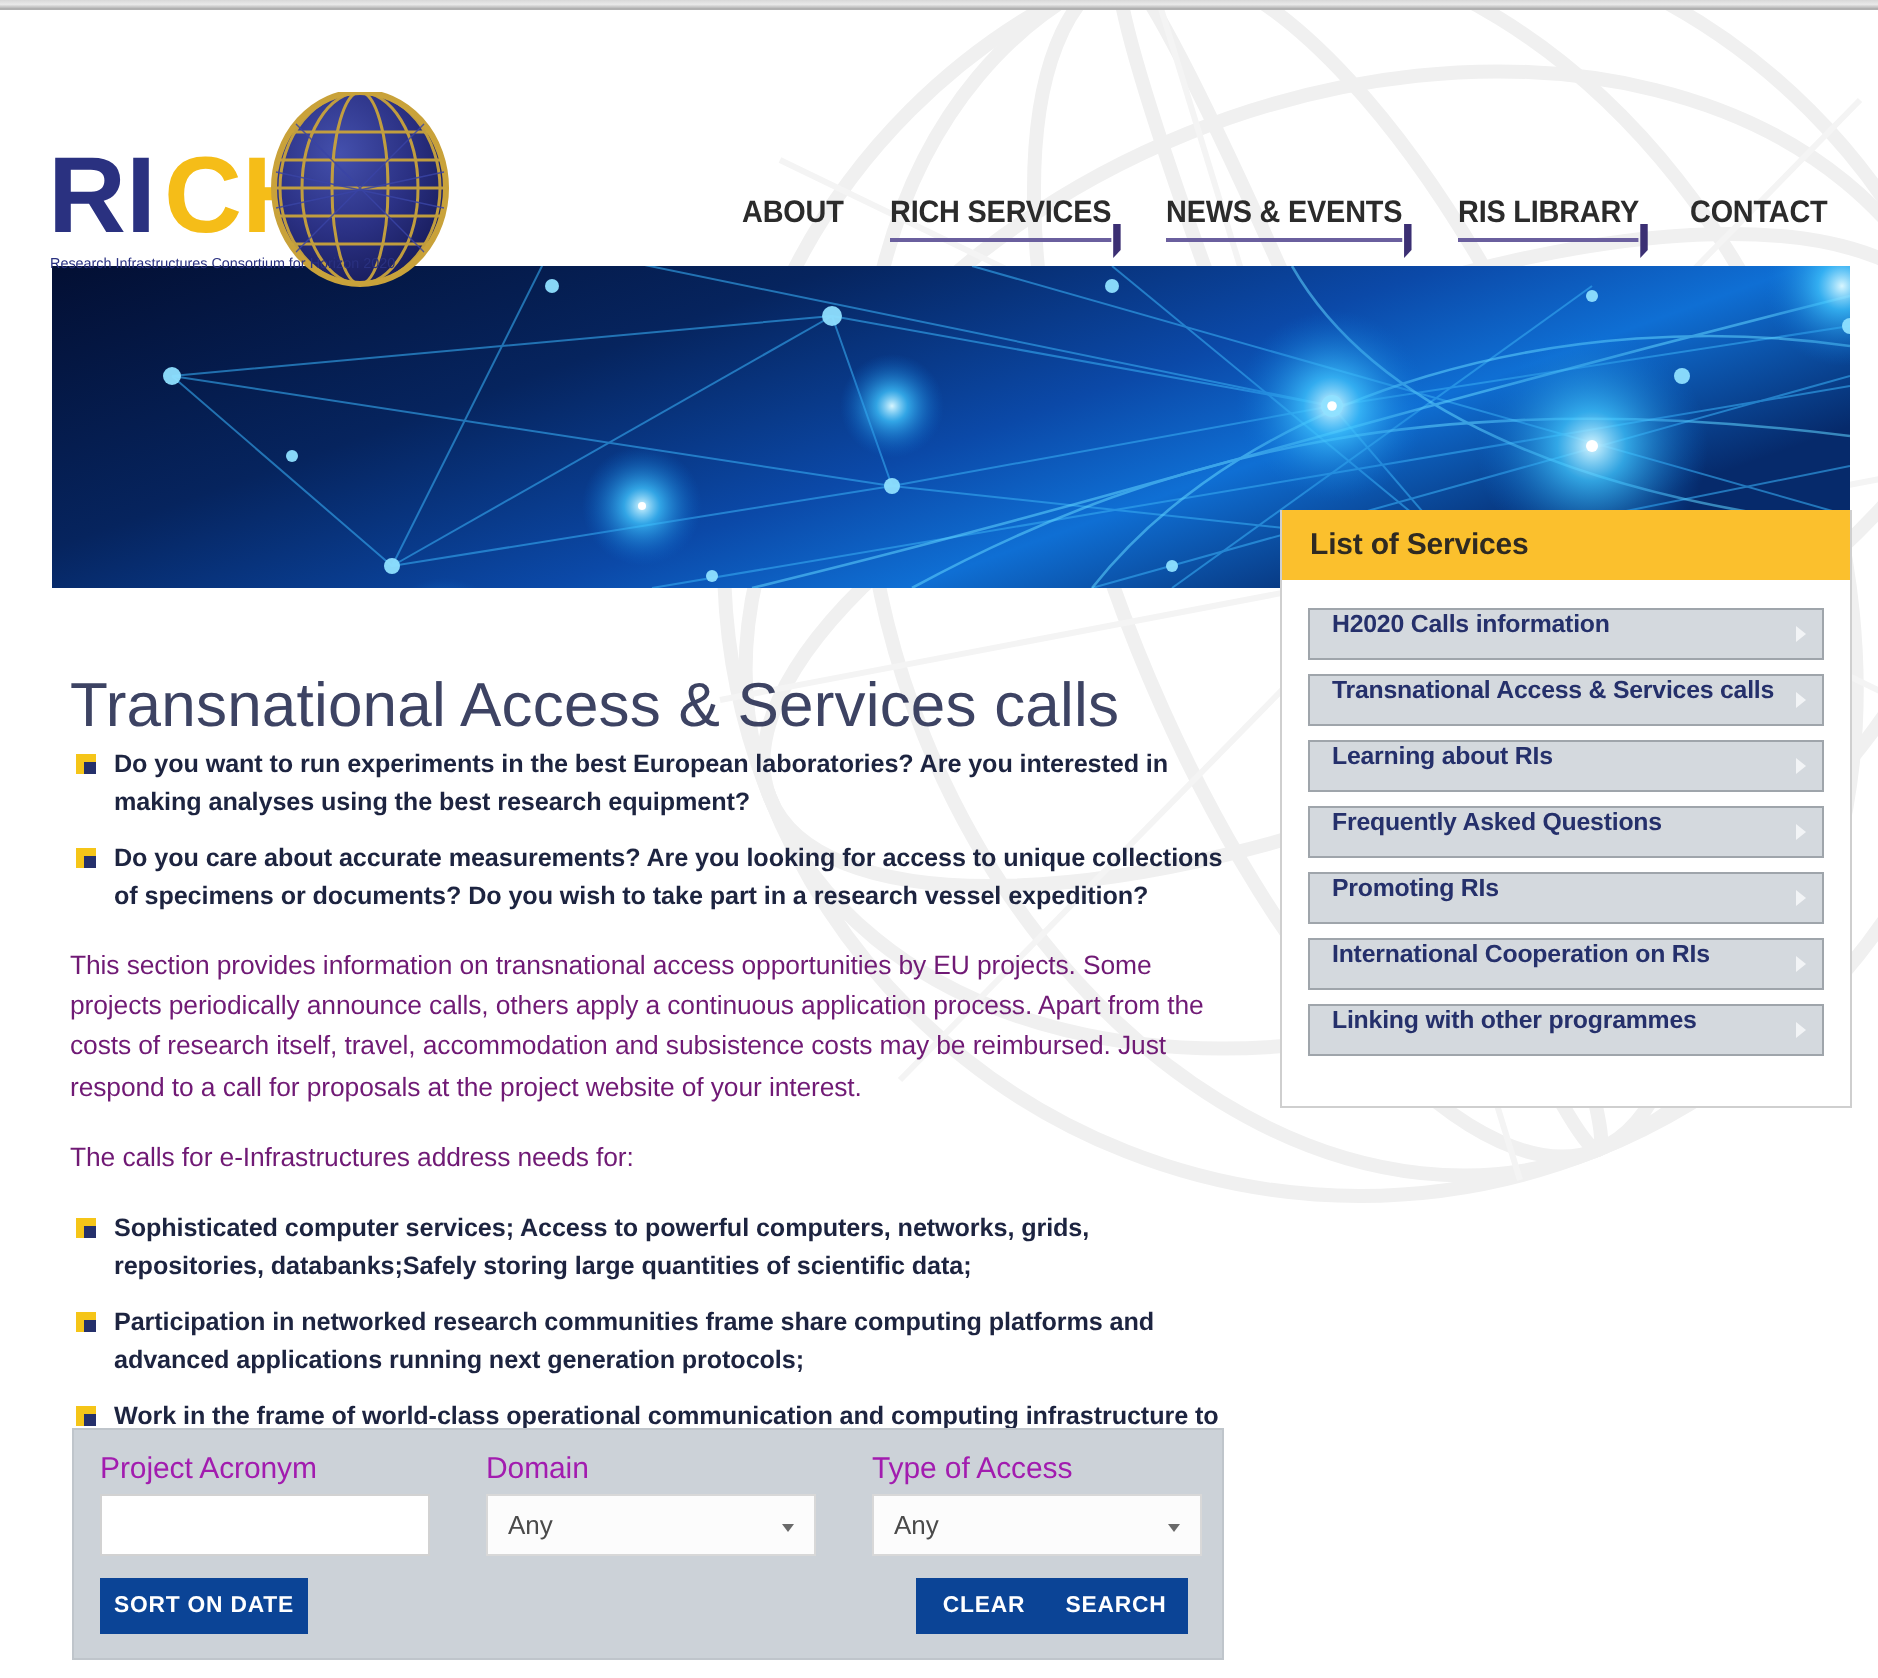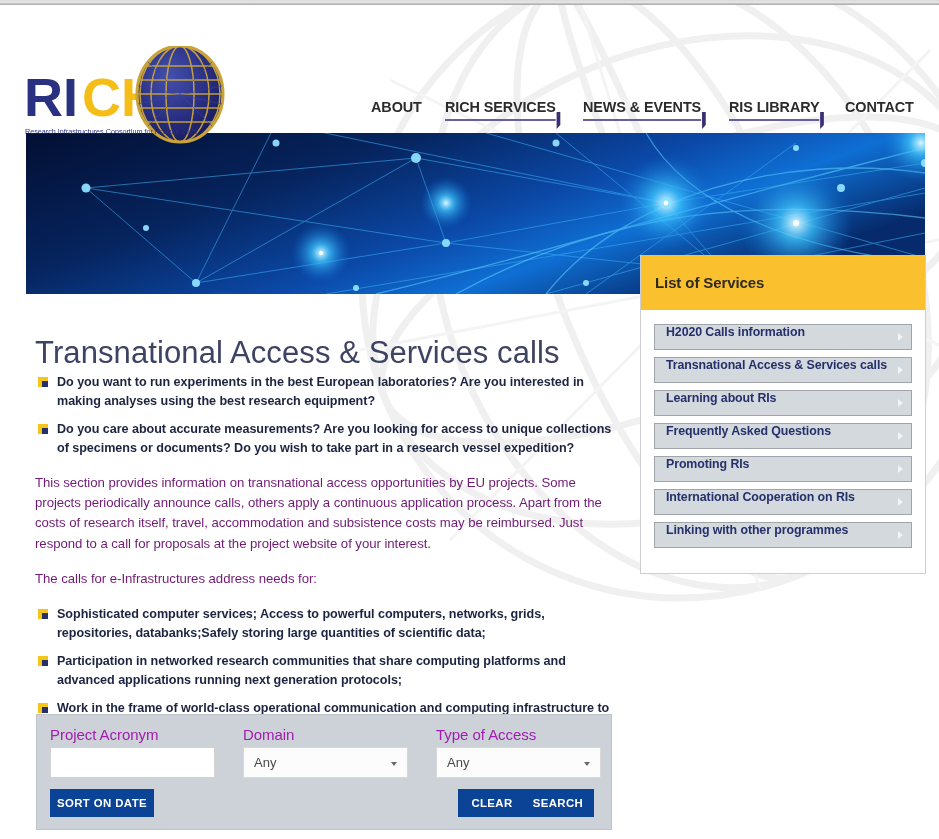--- a/index.html
+++ b/index.html
@@ -165,21 +165,21 @@
     left: 640px; top: 255px;
     width: 286px;
     background: #ffffff;
     border: 1px solid #cfcfcf;
     border-top: none;
     z-index: 20;
     padding-bottom: 15px;
   }
   .sidebar-header {
     background: #fbc02d;
-    height: 55px;
+    height: 35px;
     display: flex;
     align-items: center;
     padding-left: 14px;
     font-size: 15px;
     font-weight: 700;
     color: #2f2a22;
     letter-spacing: -0.1px;
   }
   .sidebar-list {
     padding: 14px 13px 0 13px;
@@ -464,21 +464,21 @@
 
     <p class="body-text body-lead">The calls for e-Infrastructures address needs for:</p>
 
     <ul class="rich-list" style="margin-top:16px;">
       <li>
         <span class="bullet"></span>
         <span>Sophisticated computer services; Access to powerful computers, networks, grids, repositories, databanks;Safely storing large quantities of scientific data;</span>
       </li>
       <li>
         <span class="bullet"></span>
-        <span>Participation in networked research communities that share computing platforms and advanced applications running next generation protocols;</span>
+        <span>Participation in networked research communities frame share computing platforms and advanced applications running next generation protocols;</span>
       </li>
       <li>
         <span class="bullet"></span>
         <span>Work in the frame of world-class operational communication and computing infrastructure to facilitate scientific research.</span>
       </li>
     </ul>
   </div>
 </main>
 
 <aside class="sidebar">

